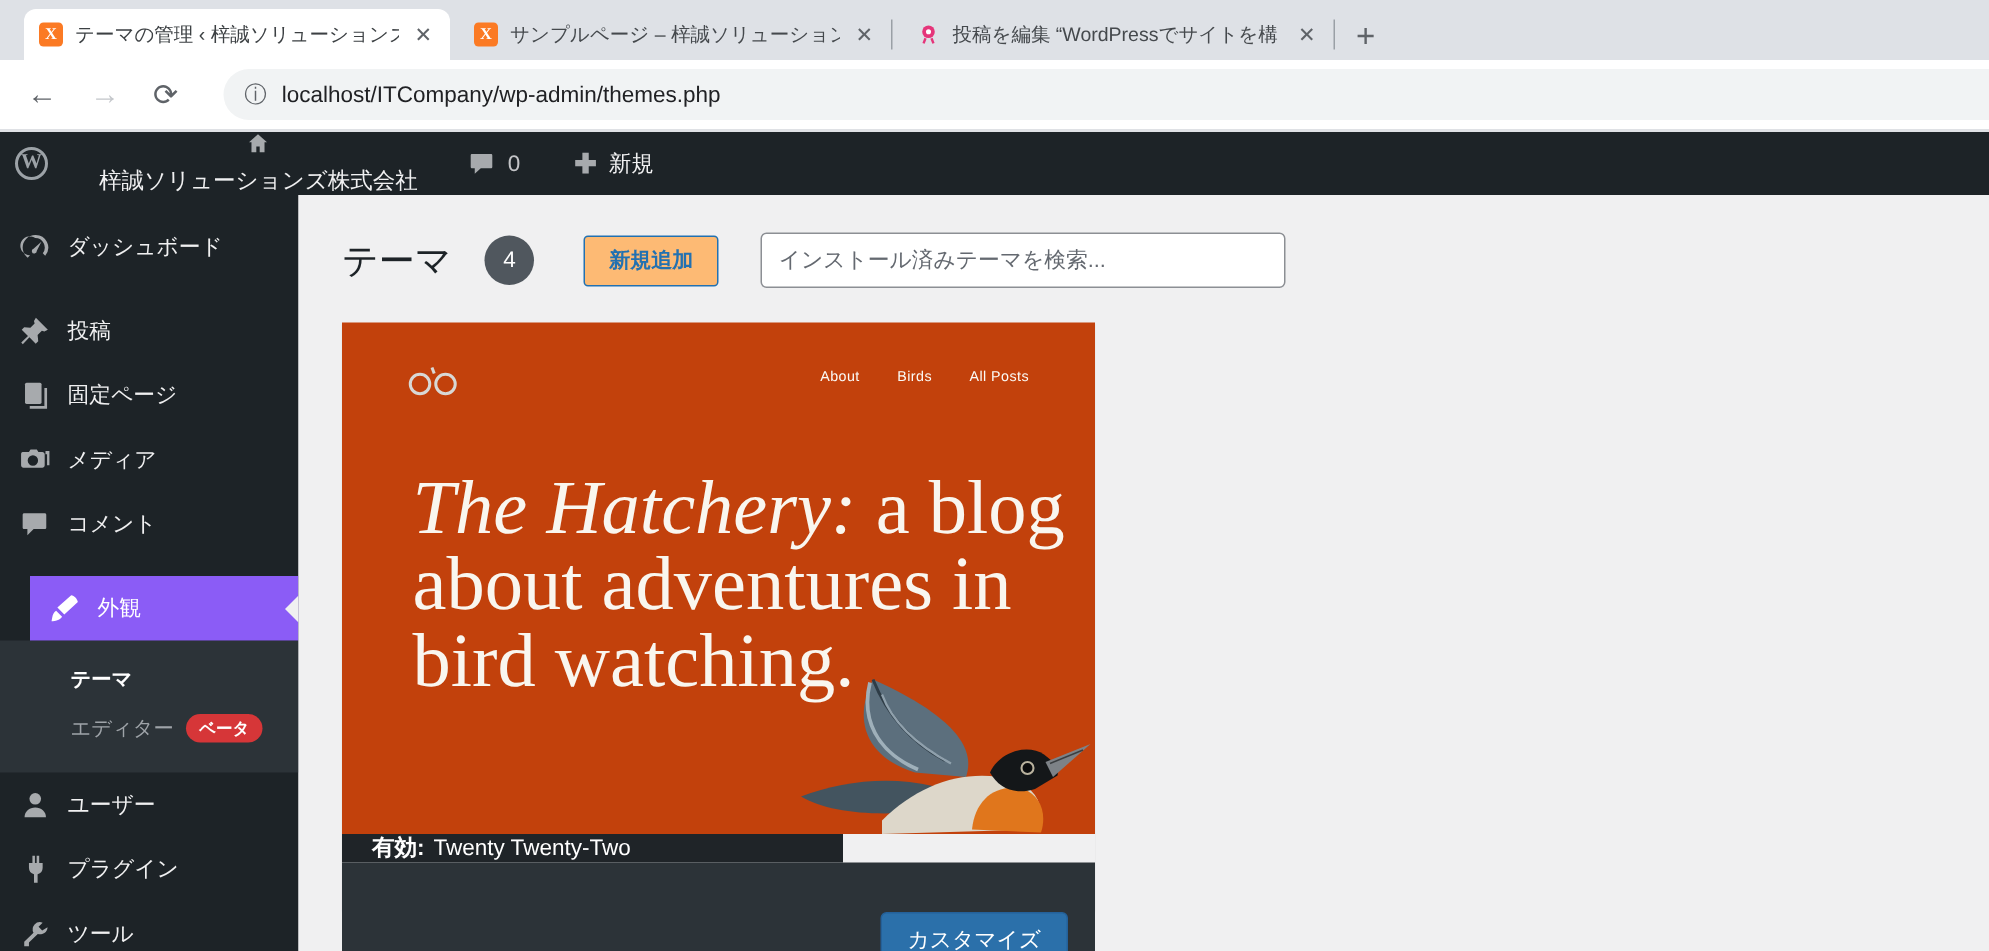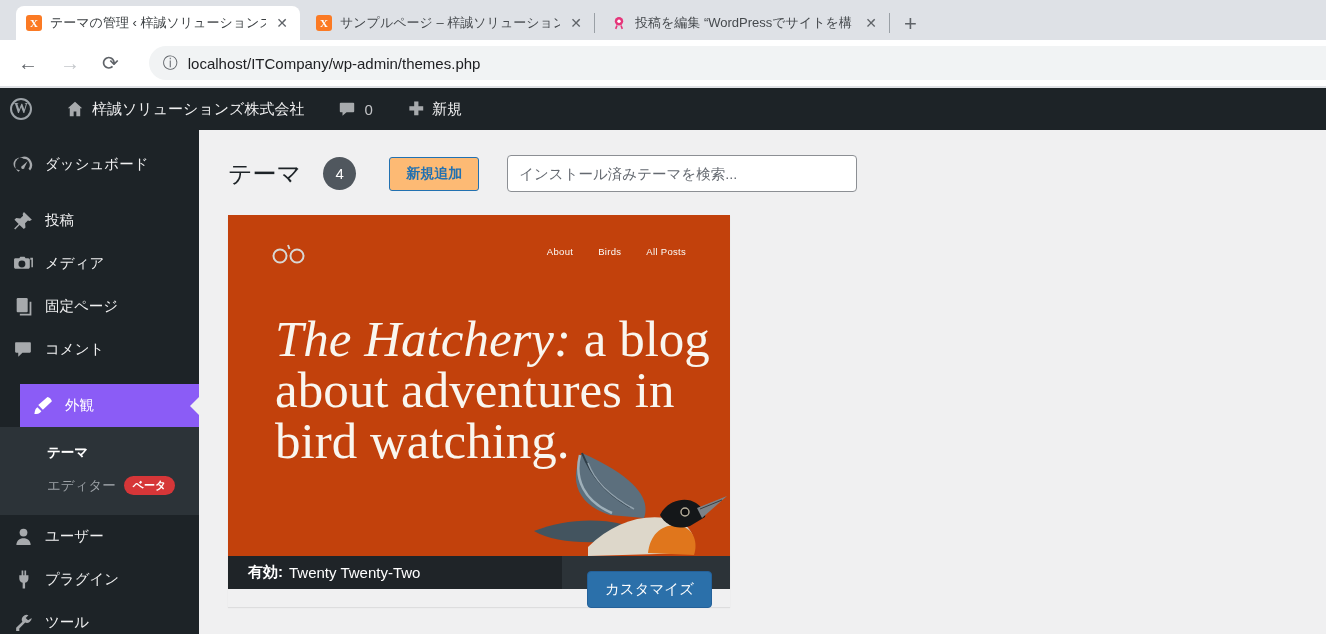--- a/index.html
+++ b/index.html
@@ -26,21 +26,21 @@
   .info-ico { font-size:15px; color:#5f6368; margin-right:10px; }
   .url-text { font-size:15px; color:#202124; }
 
   
   .adminbar { height:42px; background:#1d2327; display:flex; align-items:center; color:#f0f0f1; font-size:15px; }
   .ab-item { display:flex; align-items:center; gap:8px; padding:0 10px; height:100%; cursor:pointer; }
   .wp-logo-circle { width:22px; height:22px; border:2px solid #9ca2a7; border-radius:50%; color:#9ca2a7; font-family:"Liberation Serif",serif; font-weight:bold; font-size:14px; display:flex; align-items:center; justify-content:center; }
   .ab-ico { width:18px; height:18px; fill:#a7aaad; }
   .ab-count { color:#c3c4c7; }
   .ab-plus { color:#a7aaad; font-size:18px; font-weight:bold; }
-  .ab-sitename { margin-left:14px; }
+  .ab-sitename { margin-left:14px;flex-direction:column; }
   .ab-comments { margin-left:14px; }
   .ab-new { margin-left:16px; }
 
   
   .shell { position:absolute; top:130px; left:0; right:0; bottom:0; display:flex; }
   .sidebar { width:199px; background:#1d2327; color:#f0f0f1; flex:0 0 199px; padding-top:13px; overflow:hidden;text-align:center; }
   .menu-item { height:43px; display:flex; align-items:center; gap:11px; padding-left:13px; font-size:14.5px; cursor:pointer; position:relative; }
   .menu-item svg { width:21px; height:21px; fill:#a7aaad; flex:0 0 21px; }
   .menu-item.active { background:#8b5cf6; color:#fff;margin-left:20px; }
   .menu-item.active svg { fill:#fff; }
@@ -60,21 +60,21 @@
   .search-input { margin-left:28px; width:350px; height:37px; border:1px solid #8c8f94; border-radius:4px; padding:0 11px; font-size:14.5px; color:#2c3338; font-family:inherit; background:#fff; }
   .search-input::placeholder { color:#646970; }
 
   
   .theme-card1 { position:absolute; left:29px; top:85px; width:502px; height:392px; cursor:pointer; box-shadow:0 1px 1px rgba(0,0,0,.08); }
   .preview { position:relative; width:100%; height:341px; background:#c2410c; overflow:hidden; }
   .tt2-logo { position:absolute; left:44px; top:28px; }
   .tt2-nav { position:absolute; right:44px; top:31px; display:flex; gap:25px; font-size:9.5px; color:#fbfbf8; letter-spacing:.3px; }
   .tt2-heading { position:absolute; left:47px; top:99px; font-family:"Liberation Serif",serif; font-size:51px; line-height:51px; color:#f9f6ef; font-weight:400; }
   .bird { position:absolute; right:0; bottom:0; }
-  .card1-footer { height:33px; display:flex; }
+  .card1-footer { height:33px; display:flex;flex-direction:column; }
   .cf-left { width:334px; background:#1f2428; color:#fff; font-size:15px; display:flex; align-items:center; padding-left:20px; gap:6px; }
   .cf-left b { font-weight:bold; }
   .cf-right { flex:1; background:#2c3338; display:flex; align-items:center; justify-content:flex-end; padding-right:18px; }
   .customize-btn { background:#2b70aa; border:1px solid #24619a; color:#fff; font-size:14.5px; padding:8px 17px; border-radius:4px; cursor:pointer; font-family:inherit;margin-top:33px; }
 
   .theme-card2 { position:absolute; left:597px; top:84px; width:507px; height:394px; border:1px solid #d9d9db; background:#fff; cursor:pointer; }
   .checker { height:336px; background-image:conic-gradient(#e4e4e4 25%, #fcfcfc 0 50%, #e4e4e4 0 75%, #fcfcfc 0); background-size:10px 10px; }
   .card2-footer { height:56px; background:#fbfbfb; display:flex; align-items:center; padding-left:25px; font-size:15.5px; font-weight:600; color:#3c434a; }
 </style>
 </head>
@@ -153,32 +153,32 @@
       </div>
       <div class="menu-sep"></div>
       <div class="menu-item">
         <svg viewBox="0 0 20 20">
             <path d="M10.4 1.8L18 9.4l-2.2 1-1.6-.4-2.7 2.7.4 3.9-1.6 1.6-4-4-4.2 4.3-1-1 4.3-4.2-4-4 1.6-1.6 3.9.4 2.7-2.7-.4-1.6z"></path>
           </svg>
         <span>投稿</span>
       </div>
       <div class="menu-item">
         <svg viewBox="0 0 20 20">
+            <rect x="3.5" y="2" width="10.5" height="13.5" rx="1"></rect>
+            <path d="M6.5 16.8h9.3V5.4h1.7v13.1H6.5z"></path>
+          </svg>
+        <span>固定ページ</span>
+      </div>
+      <div class="menu-item">
+        <svg viewBox="0 0 20 20">
             <path d="M2 5h4l1-1.5h4L12 5h2.5c.8 0 1.5.7 1.5 1.5v7c0 .8-.7 1.5-1.5 1.5H2.5C1.7 15 1 14.3 1 13.5v-7C1 5.7 1.3 5 2 5zm6.5 2.2a3.3 3.3 0 100 6.6 3.3 3.3 0 000-6.6z"></path>
             <circle cx="8.5" cy="10.5" r="1.8" fill="#1d2327"></circle>
             <path d="M16.5 4.5h2.5v9h-1.5v-7h-1z"></path>
           </svg>
         <span>メディア</span>
-      </div>
-      <div class="menu-item">
-        <svg viewBox="0 0 20 20">
-            <rect x="3.5" y="2" width="10.5" height="13.5" rx="1"></rect>
-            <path d="M6.5 16.8h9.3V5.4h1.7v13.1H6.5z"></path>
-          </svg>
-        <span>固定ページ</span>
       </div>
       <div class="menu-item">
         <svg viewBox="0 0 20 20">
             <path d="M3 3h13c.6 0 1 .4 1 1v8c0 .6-.4 1-1 1H9l-4 4v-4H3c-.6 0-1-.4-1-1V4c0-.6.4-1 1-1z"></path>
           </svg>
         <span>コメント</span>
       </div>
       <div class="menu-sep"></div>
       <div class="menu-item active">
         <svg viewBox="0 0 20 20">

